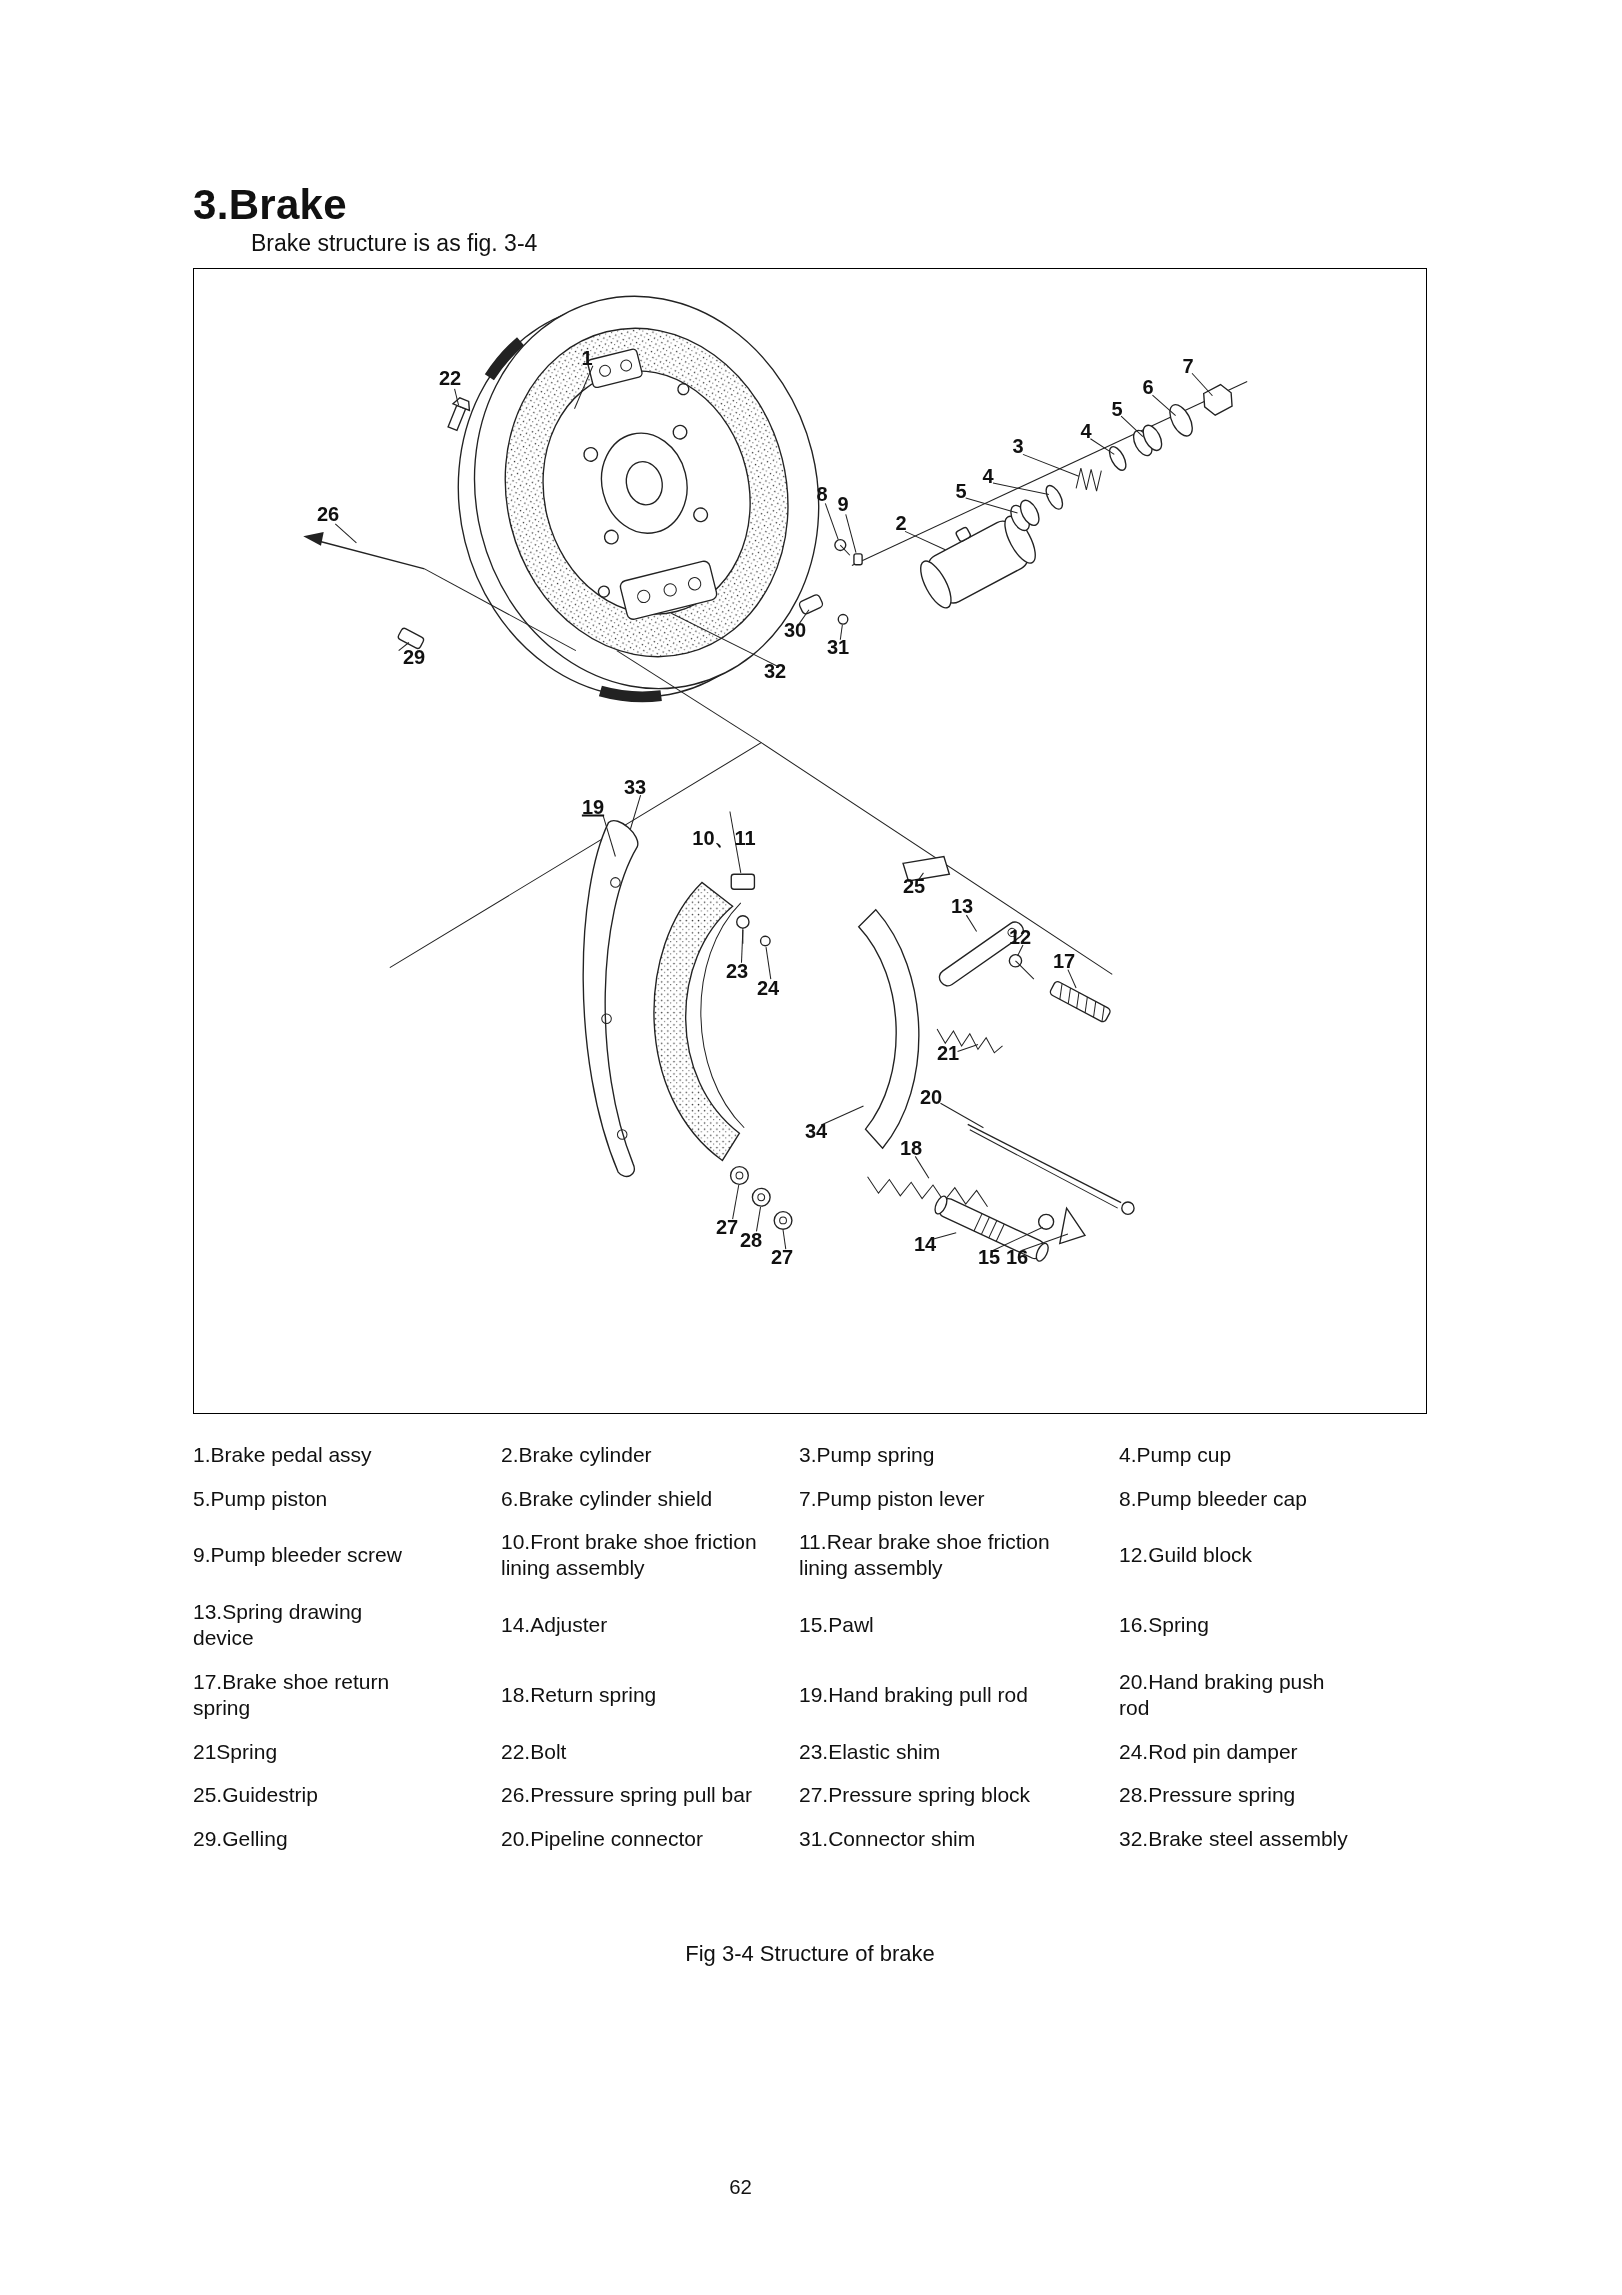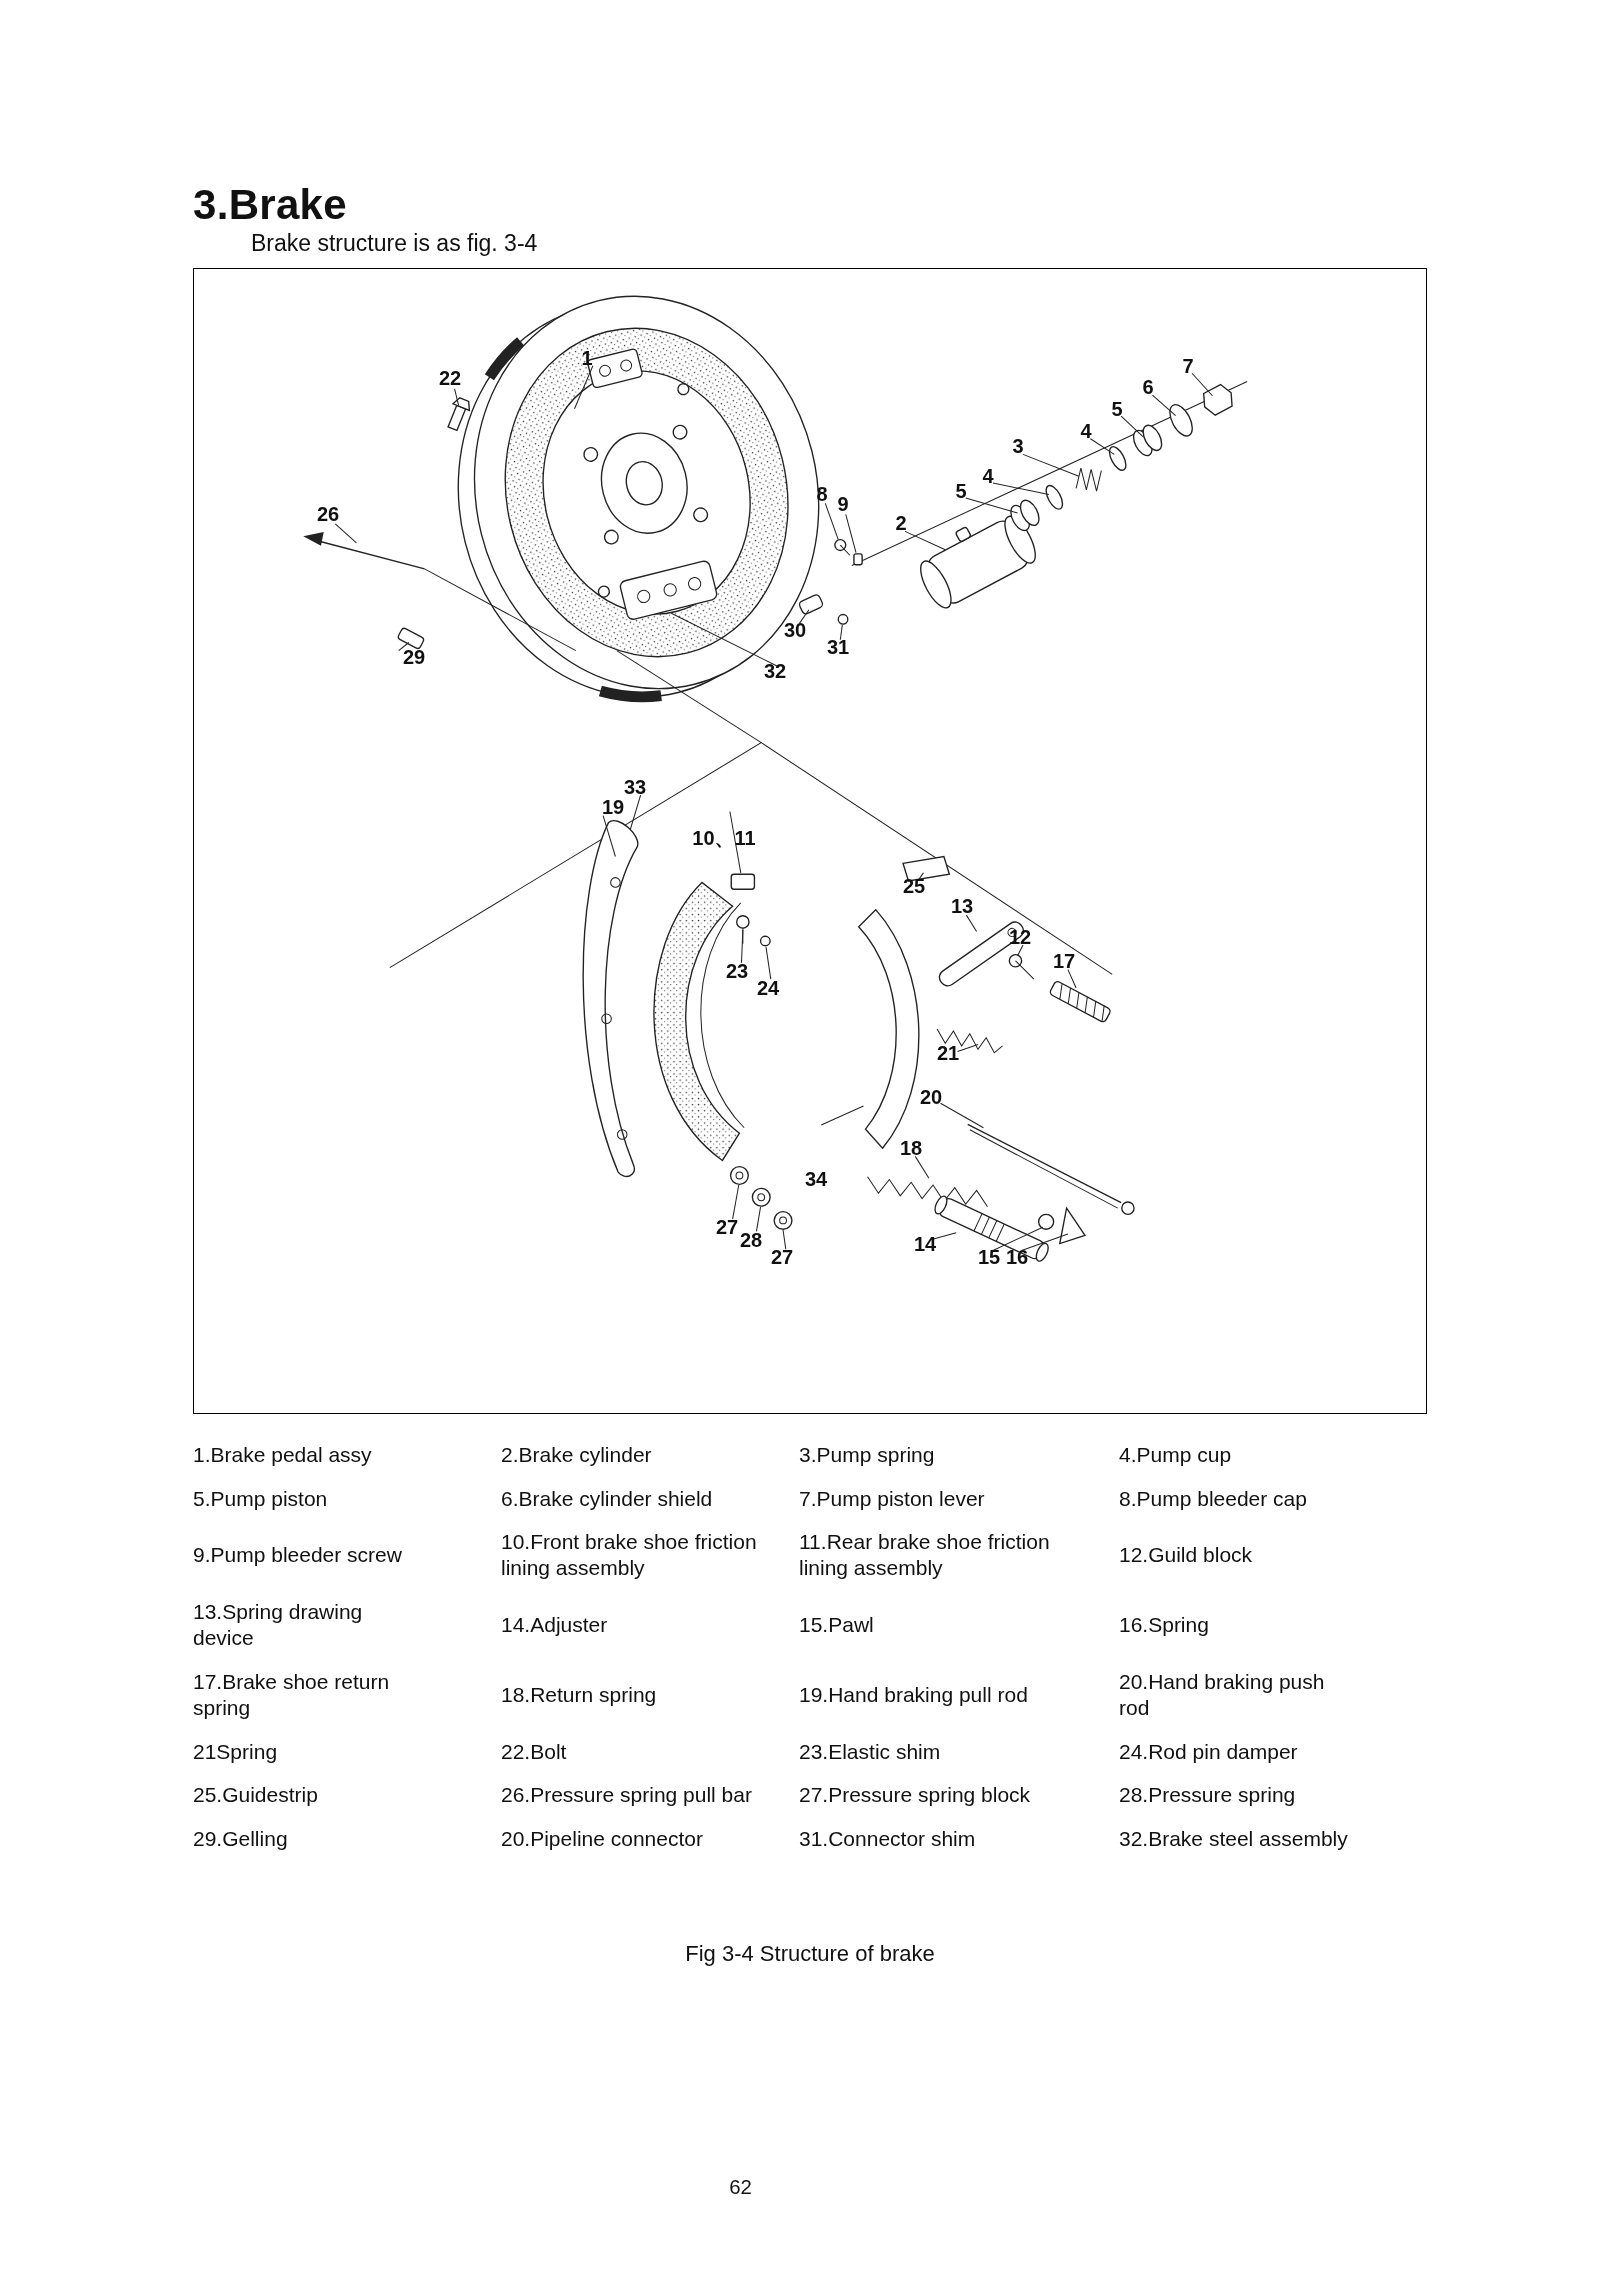--- a/index.html
+++ b/index.html
@@ -252,31 +252,31 @@
       <span class="fig-label" style="left: 794px; top: 207px;">4</span>
       <span class="fig-label" style="left: 824px; top: 177px;">3</span>
       <span class="fig-label" style="left: 892px; top: 162px;">4</span>
       <span class="fig-label" style="left: 923px; top: 140px;">5</span>
       <span class="fig-label" style="left: 954px; top: 118px;">6</span>
       <span class="fig-label" style="left: 994px; top: 97px;">7</span>
       <span class="fig-label" style="left: 601px; top: 361px;">30</span>
       <span class="fig-label" style="left: 644px; top: 378px;">31</span>
       <span class="fig-label" style="left: 581px; top: 402px;">32</span>
       <span class="fig-label" style="left: 441px; top: 518px;">33</span>
-      <span class="fig-label" style="left: 419px; top: 538px;">19</span>
+      <span class="fig-label" style="left: 399px; top: 538px; text-decoration: underline;">19</span>
       <span class="fig-label" style="left: 530px; top: 530px; margin-top: 39px;">10、11</span>
       <span class="fig-label" style="left: 720px; top: 617px;">25</span>
       <span class="fig-label" style="left: 768px; top: 637px;">13</span>
       <span class="fig-label" style="left: 826px; top: 668px;">12</span>
       <span class="fig-label" style="left: 870px; top: 692px;">17</span>
       <span class="fig-label" style="left: 543px; top: 702px;">23</span>
       <span class="fig-label" style="left: 574px; top: 719px;">24</span>
       <span class="fig-label" style="left: 754px; top: 784px;">21</span>
       <span class="fig-label" style="left: 737px; top: 828px;">20</span>
-      <span class="fig-label" style="left: 622px; top: 862px; margin-top: 48px;">34</span>
+      <span class="fig-label" style="left: 622px; top: 862px;">34</span>
       <span class="fig-label" style="left: 717px; top: 879px;">18</span>
       <span class="fig-label" style="left: 533px; top: 958px;">27</span>
       <span class="fig-label" style="left: 557px; top: 971px;">28</span>
       <span class="fig-label" style="left: 588px; top: 988px;">27</span>
       <span class="fig-label" style="left: 731px; top: 975px;">14</span>
       <span class="fig-label" style="left: 795px; top: 988px;">15</span>
       <span class="fig-label" style="left: 823px; top: 988px;">16</span>
     </div>
 </div>
 

